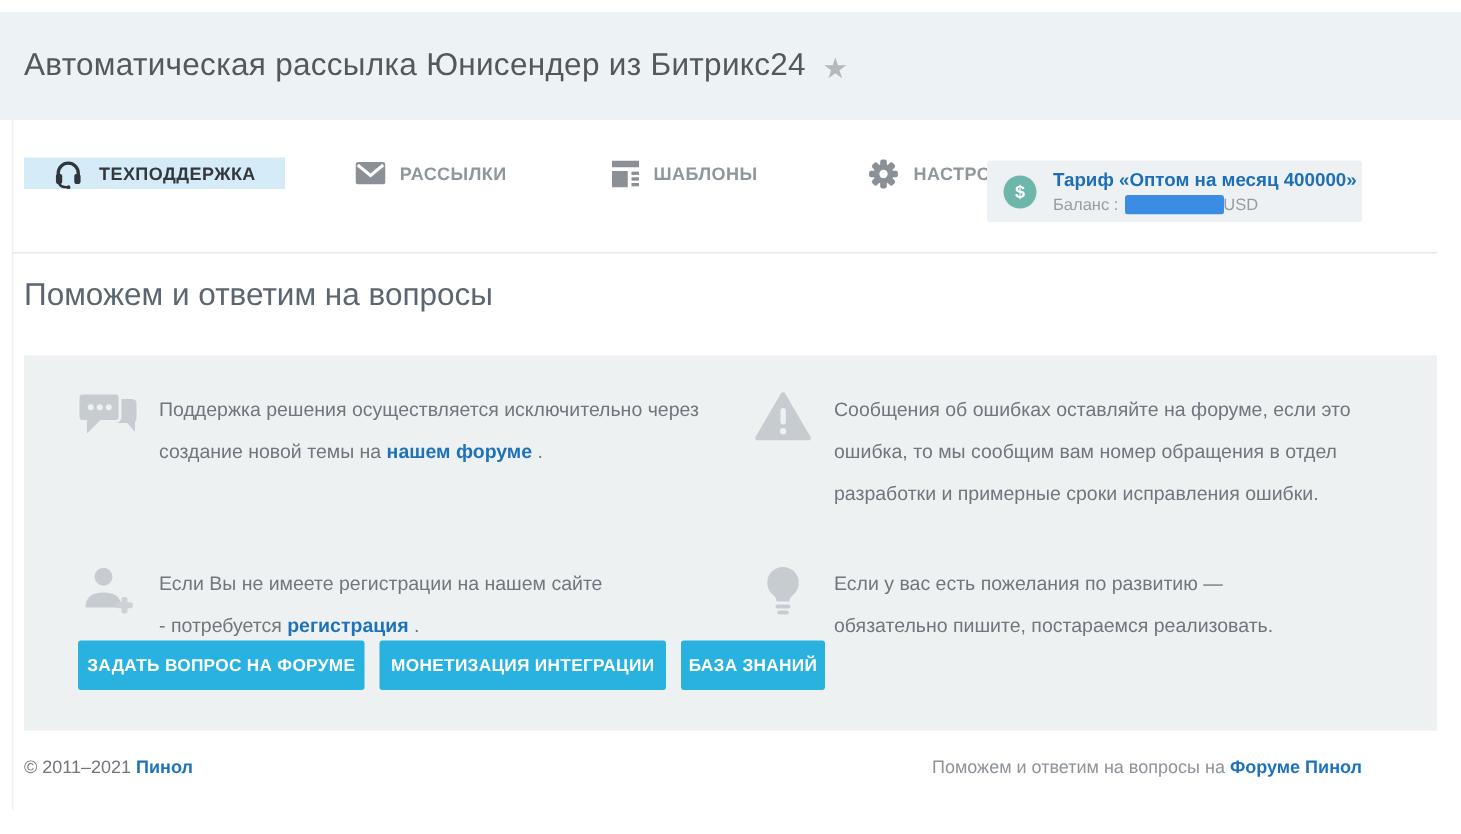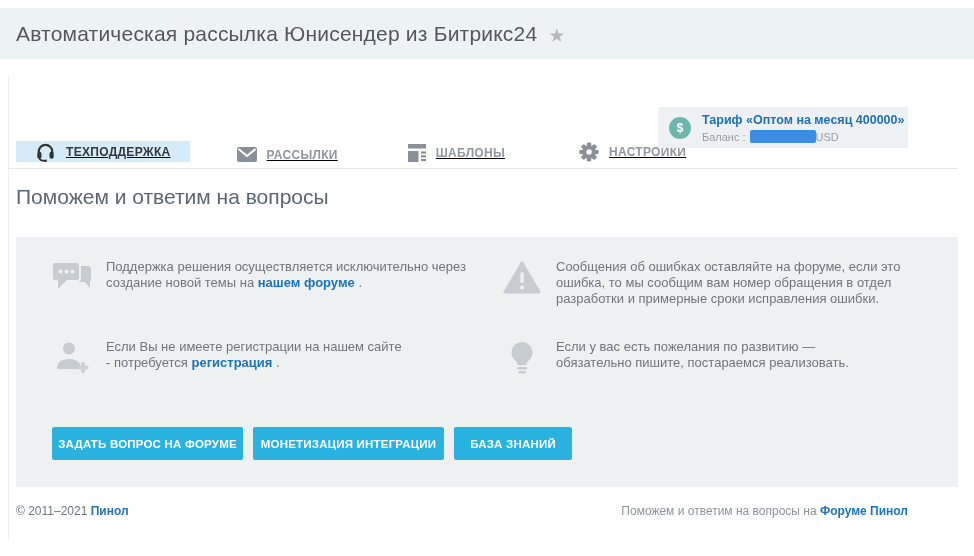--- a/index.html
+++ b/index.html
@@ -8,28 +8,28 @@
     width:974px; height:556px;
     font-family:"Liberation Sans", sans-serif;
     position:relative; overflow:hidden;
   }
   .page { position:absolute; inset:0; background:#fff; }
 
   .left-hairline { position:absolute; left:8px; top:75px; width:1px; height:465px; background:#efeff1; }
 
   
   .header-strip {
-    position:absolute; top:8px; left:0; right:0; height:51px;
+    position:absolute; top:8px; left:0; right:0; height:72px;
     background:#edf2f4; display:flex; align-items:center; padding-left:16px;
   }
   .header-title { font-size:21px; color:#54585c; letter-spacing:.2px; }
   .star-icon { color:#b5b9bc; font-size:19px; margin-left:11px; margin-top:3px; cursor:pointer; }
 
   
-  .tabs-row { position:absolute; top:107px; left:16px; height:55px; display:flex; align-items:flex-end;text-decoration:underline; }
+  .tabs-row { position:absolute; top:88px; left:16px; height:55px; display:flex; align-items:center; }
   .tab { display:flex; align-items:center; padding:0 19px; cursor:pointer; }
   .tab .tab-icon { display:flex; align-items:center; margin-right:10px; }
   .tab-label { font-size:12px; font-weight:bold; color:#8f969c; letter-spacing:.3px; white-space:nowrap; }
   .tab.active { background:#d5ecf8; }
   .tab.active .tab-label { color:#33383d; }
   .tab-m1 { margin-left:28px; } .tab-m2 { margin-left:32px; } .tab-m3 { margin-left:36px; }
 
   
   .tariff-box {
     position:absolute; left:658px; top:107px; width:250px; height:41px;
@@ -50,31 +50,31 @@
   .section-title { position:absolute; top:185px; left:16px; font-size:21px; color:#5b6670; }
 
   
   .panel { position:absolute; top:237px; left:16px; width:942px; height:250px; background:#eef1f2; }
   .info-grid {
     position:absolute; top:22px; left:34px;
     display:grid; grid-template-columns:450px auto; row-gap:32px;
   }
   .info-item { display:flex; }
   .info-icon { width:44px; flex-shrink:0; display:flex; justify-content:center; align-items:flex-start; padding-top:2px; }
-  .info-text { font-size:13px; color:#6f767d; line-height:16px; margin-left:12px; }
+  .info-text { font-size:13px; color:#6f767d; line-height:28px; margin-left:12px; }
   .w1 { width:370px; } .w2 { width:300px; }
   .inline-link { color:#1e73b8; font-weight:bold; text-decoration:none; cursor:pointer; }
 
   .buttons-row { position:absolute; left:36px; top:190px; display:flex; gap:10px; }
   .action-btn {
     height:33px; border:none; border-radius:2px; background:#29b1e0; color:#fff;
     font-family:"Liberation Sans", sans-serif; font-size:11.5px; font-weight:bold;
     letter-spacing:.2px; cursor:pointer; display:flex; align-items:center; justify-content:center;
   }
-  .btn-1,.btn-2,.btn-3 { width:191px; } .btn-4 { width:118px; }
+  .btn-1,.btn-2,.btn-3 { width:191px; } .btn-4 { width:96px; }
 
   
   .footer-left { position:absolute; top:504px; left:16px; font-size:12px; color:#70767c; }
   .footer-right { position:absolute; top:504px; right:66px; font-size:12px; color:#8d9399; }
   .footer-link { color:#1e73b8; font-weight:bold; text-decoration:none; cursor:pointer;text-align:right; }
 </style>
 </head>
 <body>
 
 <div class="page">

